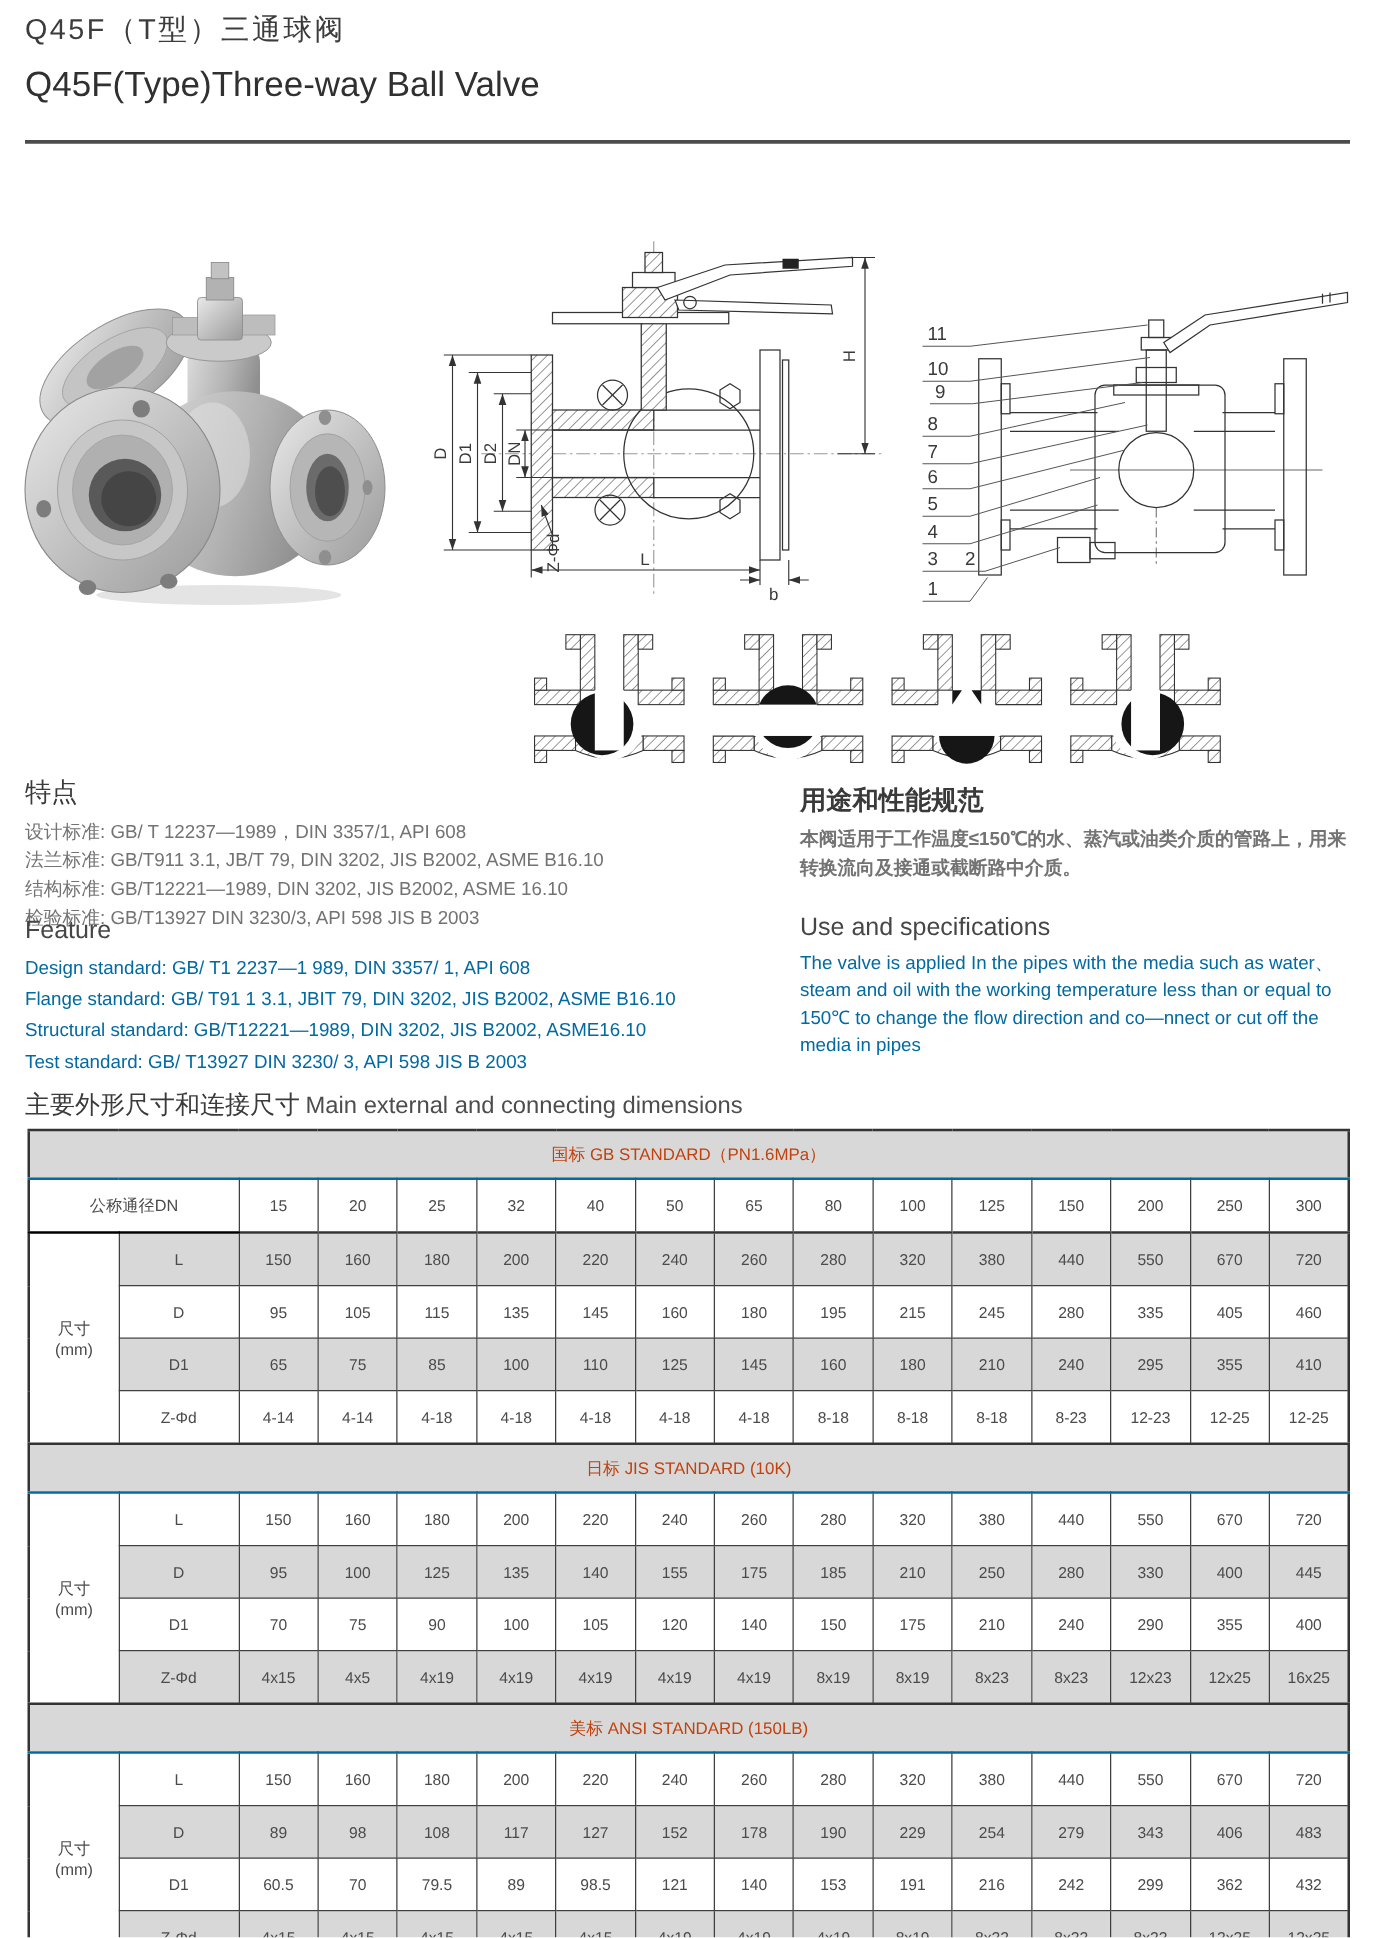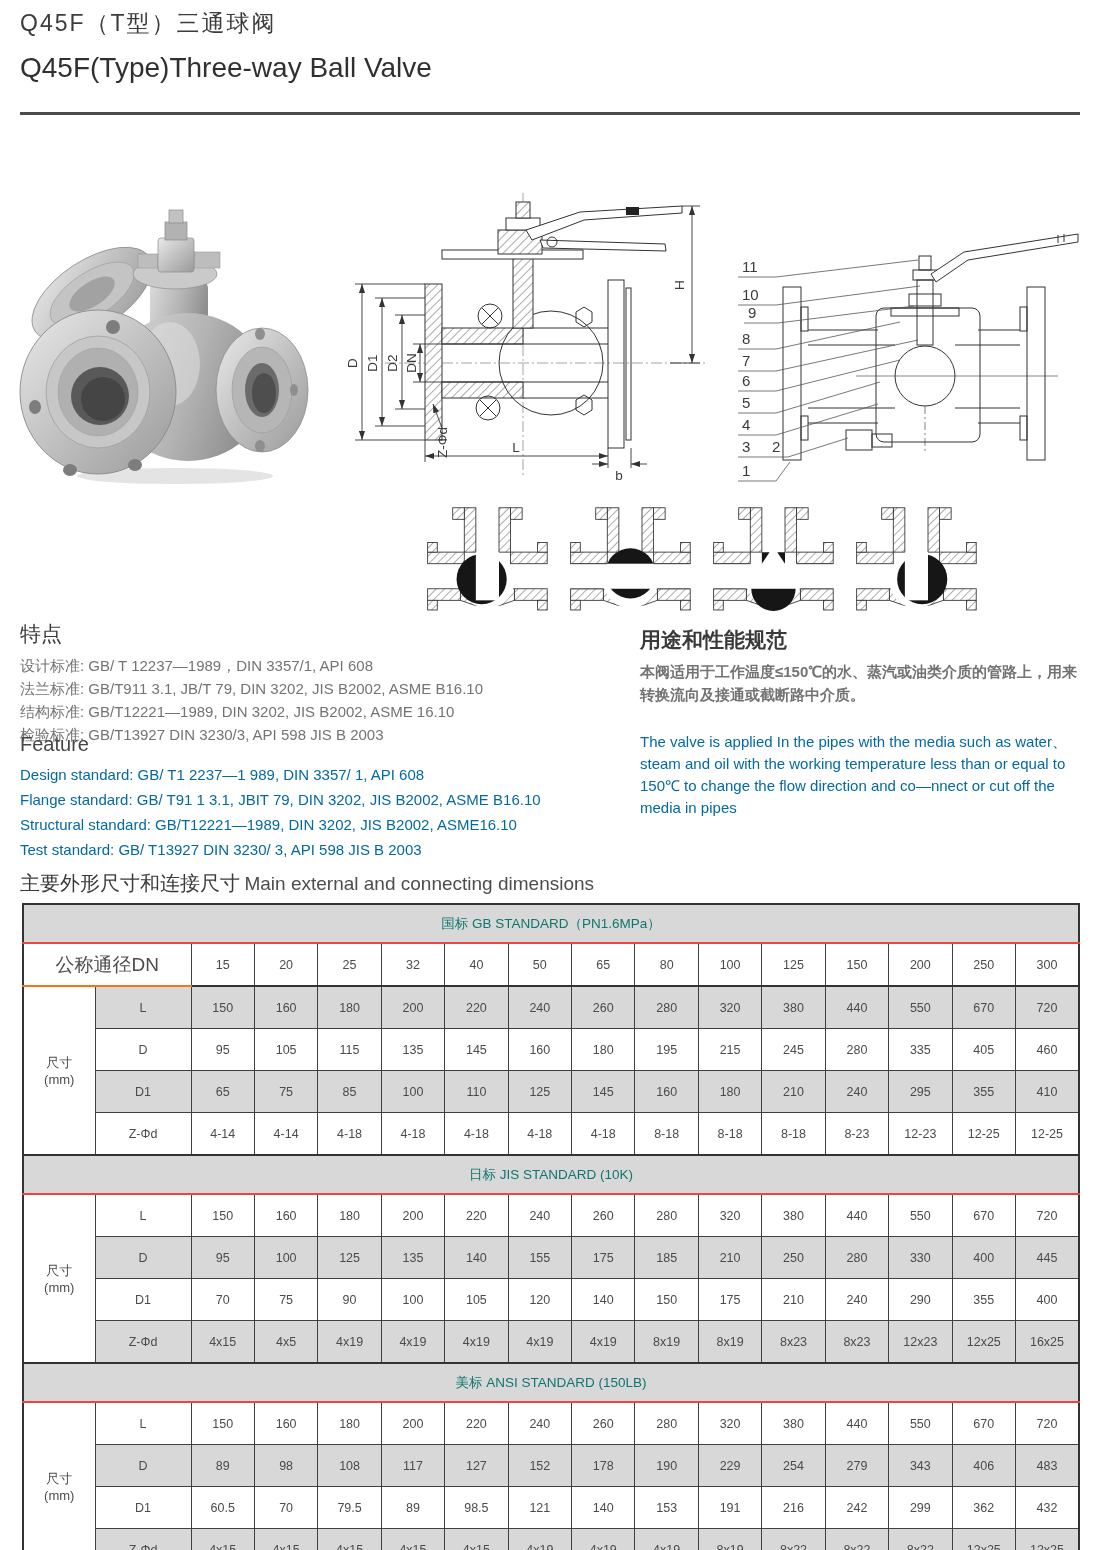--- a/index.html
+++ b/index.html
@@ -16,24 +16,24 @@
   .blk-feat-zh{left:20px;top:620px;width:610px;}
   .blk-use-zh{left:640px;top:626px;width:452px;font-weight:bold;}
   .blk-feat-en{left:20px;top:733px;width:610px;}
   .blk-use-en{left:640px;top:731px;width:456px;}
   .tbl-title{left:20px;top:870px;}
   .tbl-title .zh{font-size:20px;color:#3a3a3a;text-align:right;}
   .tbl-title .en{font-size:19px;color:#4d4d4d;}
   table.dims{position:absolute;left:22px;top:903px;width:1058px;border-collapse:collapse;
              table-layout:fixed;border:2px solid #333;font-size:12.5px;color:#4b4b4b;}
   table.dims td{border:1px solid #3f3f3f;text-align:center;vertical-align:middle;height:41px;padding:0;overflow:hidden;}
-  table.dims td.band{background:#d8d8d8;height:37px;border-top:2px solid #333;border-bottom:2px solid #ef4444;font-size:13.5px;color:#0f766e;}
+  table.dims td.band{background:#d8d8d8;height:37px;border-top:2px solid #333;border-bottom:2px solid #0369a1;font-size:13.5px;color:#c2410c;}
   table.dims td.shade{background:#d8d8d8;}
   table.dims td.sizelabel{white-space:pre-line;background:#fff;font-size:13px;}
-  table.dims td.dnlabel{font-size:19px;border-bottom:2px solid #f97316;}
+  table.dims td.dnlabel{font-size:13px;border-bottom:2px solid #000000;}
   table.dims td.dnval{border-bottom:2px solid #333;}
   svg text{font-family:"Liberation Sans",sans-serif;fill:#3a3a3a;}
   .flow-row{left:418px;top:498px;display:flex;gap:8px;}
 </style>
 </head>
 <body>
 
 <div class="page">
 
   <div class="abs title-zh">Q45F（T型）三通球阀</div>
@@ -369,20 +369,21 @@
 
   <div class="abs blk-feat-en">
     <div class="h-en">Feature</div>
     <div class="txt-en" style="line-height:25px;">Design standard: GB/ T1 2237—1 989, DIN 3357/ 1, API 608</div>
     <div class="txt-en" style="line-height:25px;">Flange standard: GB/ T91 1 3.1, JBIT 79, DIN 3202, JIS B2002, ASME B16.10</div>
     <div class="txt-en" style="line-height:25px;">Structural standard: GB/T12221—1989, DIN 3202, JIS B2002, ASME16.10</div>
     <div class="txt-en" style="line-height:25px;">Test standard: GB/ T13927 DIN 3230/ 3, API 598 JIS B 2003</div>
   </div>
 
   <div class="abs blk-use-en">
+    <div class="h-en">Use and specifications</div>
     <div class="txt-en">The valve is applied In the pipes with the media such as water、steam and oil with the working temperature less than or equal to 150℃ to change the flow direction and co—nnect or cut off the media in pipes</div>
   </div>
 
   <div class="abs tbl-title">
     <span class="zh">主要外形尺寸和连接尺寸</span>
     <span class="en">Main external and connecting dimensions</span>
   </div>
 
   <table class="dims">
     <colgroup>

